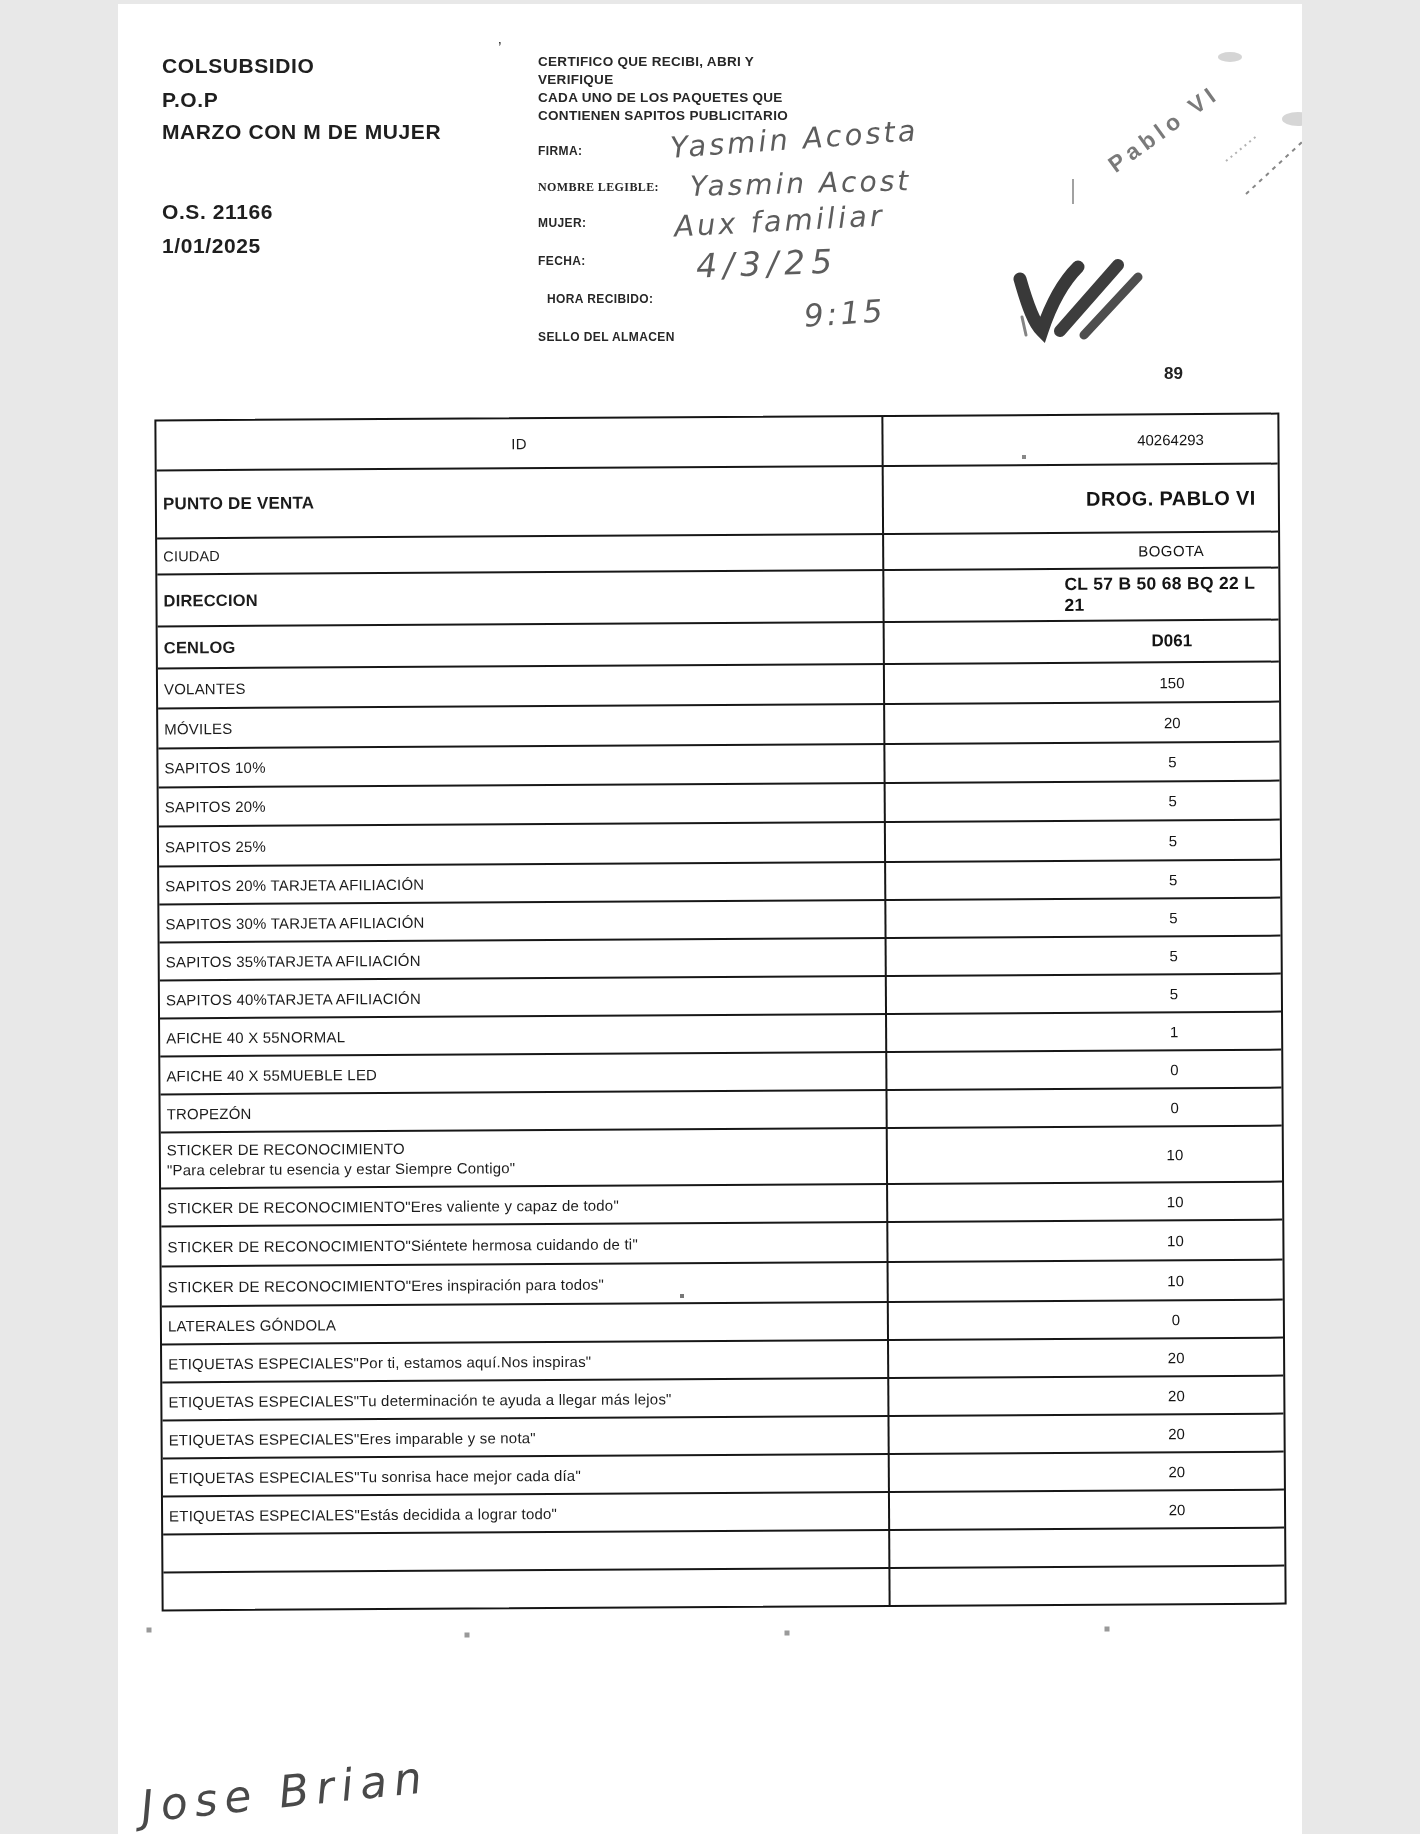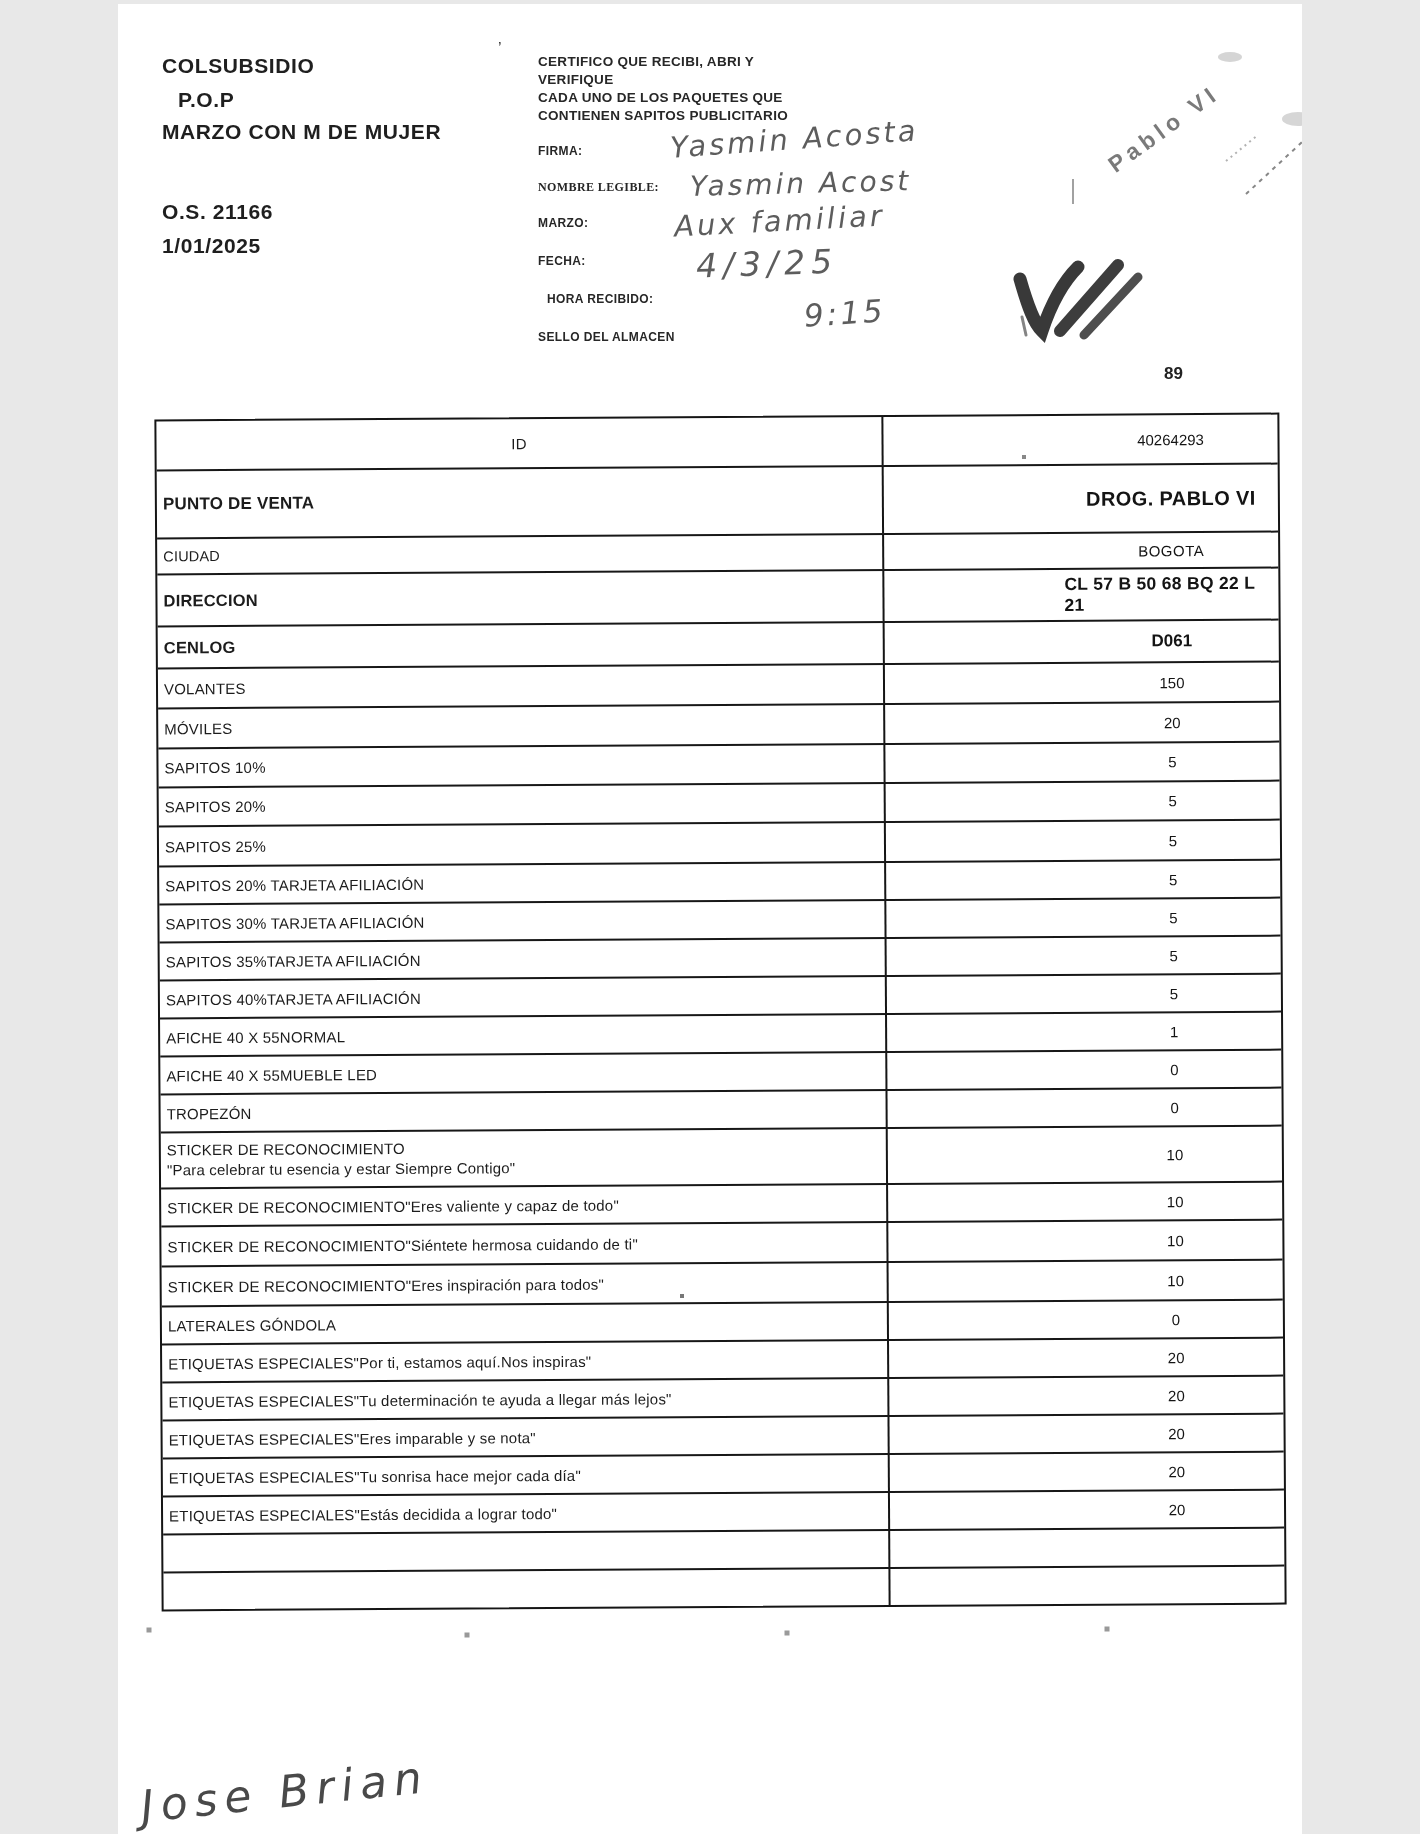--- a/index.html
+++ b/index.html
@@ -5,21 +5,21 @@
   html,body{margin:0;padding:0;background:#e8e8e8;}
   .page{
     position:relative; width:1184px; height:1834px; background:#ffffff;
     font-family:"Liberation Sans", sans-serif; color:#1b1b1b; overflow:hidden;
     margin:4px auto;
   }
   .abs{position:absolute;}
   
   .brand-line{font-weight:700; font-size:21px; letter-spacing:.6px; color:#1f1f1f;}
   #brand1{left:44px; top:50px;}
-  #brand2{left:60px; top:84px;}
+  #brand2{left:44px; top:84px;}
   #brand3{left:44px; top:116px;}
   #os-number{left:44px; top:196px;text-align:center;}
   #os-date{left:44px; top:230px;}
   
   .cert-stmt{left:420px; font-size:13.5px; font-weight:600; letter-spacing:.3px; color:#272727;}
   #stmt1{top:50px;} #stmt2{top:68px;} #stmt3{top:86px;} #stmt4{top:104px;}
   .cert-label{left:420px; font-size:12px; font-weight:600; letter-spacing:.4px; color:#272727;}
   #f-firma{top:140px;} #f-nombre{top:176px;font-family:Liberation Serif, serif;} #f-cargo{top:212px;}
   #f-fecha{top:250px;} #f-hora{top:288px;padding-left:9px;} #f-sello{top:326px;}
   
@@ -85,21 +85,21 @@
   <div class="abs brand-line" id="os-number">O.S. 21166</div>
   <div class="abs brand-line" id="os-date">1/01/2025</div>
 
   <div class="abs cert-stmt" id="stmt1">CERTIFICO QUE RECIBI, ABRI Y</div>
   <div class="abs cert-stmt" id="stmt2">VERIFIQUE</div>
   <div class="abs cert-stmt" id="stmt3">CADA UNO DE LOS PAQUETES QUE</div>
   <div class="abs cert-stmt" id="stmt4">CONTIENEN SAPITOS PUBLICITARIO</div>
 
   <div class="abs cert-label" id="f-firma">FIRMA:</div>
   <div class="abs cert-label" id="f-nombre">NOMBRE LEGIBLE:</div>
-  <div class="abs cert-label" id="f-cargo">MARZO:</div>
+  <div class="abs cert-label" id="f-cargo">MUJER:</div>
   <div class="abs cert-label" id="f-fecha">FECHA:</div>
   <div class="abs cert-label" id="f-hora">HORA RECIBIDO:</div>
   <div class="abs cert-label" id="f-sello">SELLO DEL ALMACEN</div>
 
   <div class="abs hand" id="hw-firma">Yasmin Acosta</div>
   <div class="abs hand" id="hw-nombre">Yasmin Acost</div>
   <div class="abs hand" id="hw-cargo">Aux familiar</div>
   <div class="abs hand" id="hw-fecha">4/3/25</div>
   <div class="abs hand" id="hw-hora">9:15</div>
 

